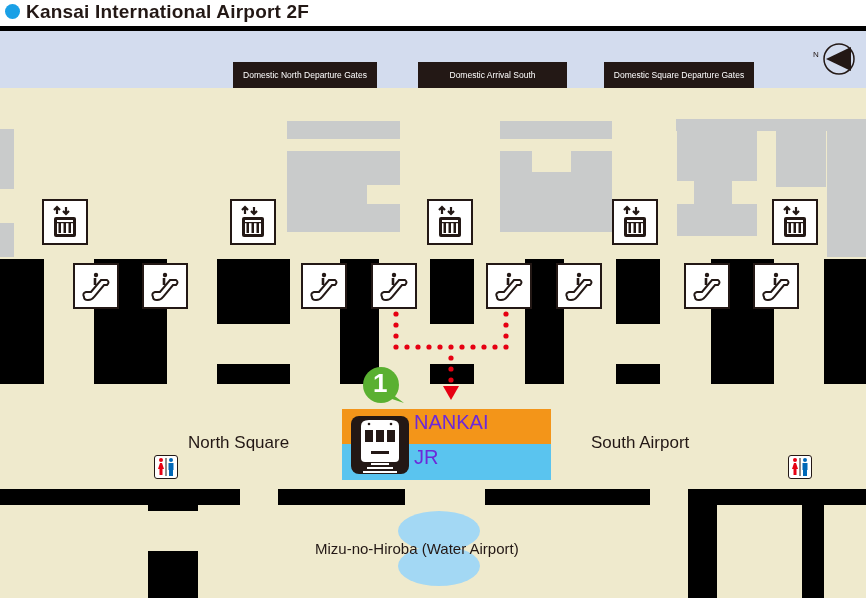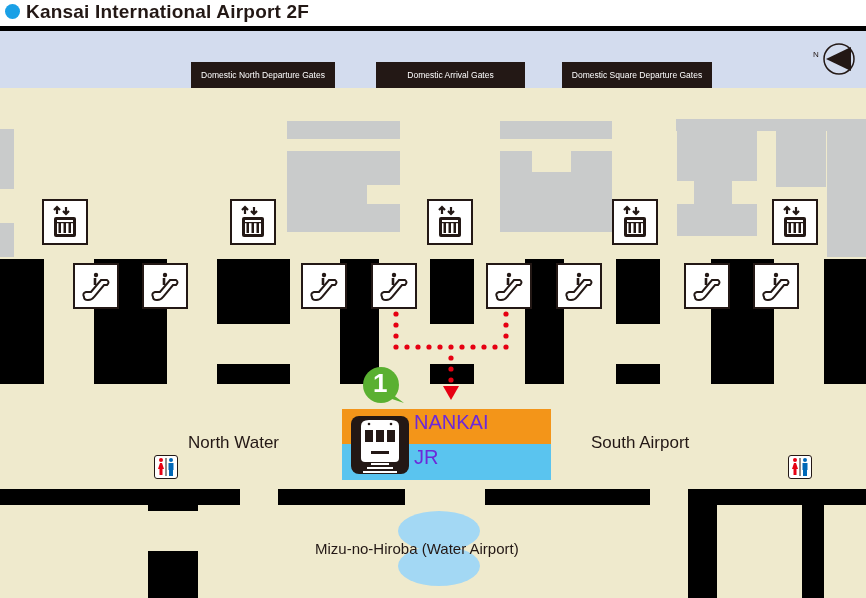--- a/index.html
+++ b/index.html
@@ -3,21 +3,21 @@
 <meta charset="utf-8">
 <style>
   html,body{margin:0;padding:0;}
   body{width:866px;height:598px;position:relative;overflow:hidden;background:#efeacd;font-family:"Liberation Sans",sans-serif;}
   .abs{position:absolute;}
   #titlebar{left:0;top:0;width:866px;height:26px;background:#fff;}
   #title-dot{left:5px;top:4px;width:15px;height:15px;border-radius:50%;background:#1aa0e6;}
   #title-text{left:26px;top:1px;font-size:19px;font-weight:bold;color:#231815;letter-spacing:0.2px;white-space:nowrap;}
   #topline{left:0;top:26px;width:866px;height:5px;background:#000;}
   #apron{left:0;top:31px;width:866px;height:57px;background:#d3dcee;}
-  .gate{background:#231815;color:#fff;font-size:8.5px;display:flex;align-items:center;justify-content:center;height:26px;top:62px;white-space:nowrap;}
+  .gate{background:#231815;color:#fff;font-size:8.5px;display:flex;align-items:center;justify-content:center;height:26px;top:62px;white-space:nowrap;margin-left:42px;}
   .gray{background:#c9cbcb;}
   .blk{background:#000;}
   .icon-box{width:42px;height:42px;background:#fff;border:2px solid #231815;box-sizing:content-box;display:flex;align-items:center;justify-content:center;}
   .icon-box svg{width:34px;height:34px;}
   .sq-label{font-size:17px;color:#231815;white-space:nowrap;}
   #station{left:342px;top:409px;width:209px;height:71px;}
   #st-nankai{left:0;top:0;width:209px;height:35px;background:#f39519;}
   #st-jr{left:0;top:35px;width:209px;height:36px;background:#5ac4ef;}
   .st-text{color:#6d28d9;font-size:20px;line-height:1;white-space:nowrap;}
   #train-icon{left:9px;top:7px;width:58px;height:58px;background:#231815;border-radius:8px;}
@@ -33,21 +33,21 @@
 <div id="topline" class="abs"></div>
 <div id="apron" class="abs"></div>
 
 <div class="abs" style="left:813px;top:50px;font-size:8px;color:#231815;">N</div>
 <svg class="abs" style="left:822px;top:42px;" width="34" height="34" viewBox="0 0 34 34">
   <circle cx="17" cy="17" r="15" fill="none" stroke="#231815" stroke-width="1.5"></circle>
   <polygon points="4,17 29,5 29,29" fill="#231815"></polygon>
 </svg>
 
 <div class="abs gate" style="left:191px;width:144px;">Domestic North Departure Gates</div>
-<div class="abs gate" style="left:376px;width:149px;">Domestic Arrival Gates</div>
+<div class="abs gate" style="left:376px;width:149px;">Domestic Arrival South</div>
 <div class="abs gate" style="left:562px;width:150px;">Domestic Square Departure Gates</div>
 
 <div class="abs gray" style="left:0;top:129px;width:14px;height:60px;"></div>
 <div class="abs gray" style="left:0;top:223px;width:14px;height:34px;"></div>
 <div class="abs gray" style="left:287px;top:121px;width:113px;height:18px;"></div>
 <div class="abs gray" style="left:287px;top:151px;width:113px;height:34px;"></div>
 <div class="abs gray" style="left:287px;top:185px;width:80px;height:47px;"></div>
 <div class="abs gray" style="left:287px;top:204px;width:113px;height:28px;"></div>
 <div class="abs gray" style="left:500px;top:121px;width:112px;height:18px;"></div>
 <div class="abs gray" style="left:500px;top:151px;width:32px;height:81px;"></div>
@@ -216,21 +216,21 @@
       <circle cx="18" cy="8" r="1.3" fill="#231815"></circle>
       <circle cx="40" cy="8" r="1.3" fill="#231815"></circle>
       <rect x="20" y="35" width="18" height="3" fill="#231815"></rect>
       <path d="M20 48 L38 48 M16 52 L42 52 M12 56 L46 56" stroke="#fff" stroke-width="2"></path>
     </svg>
   </div>
   <div class="abs st-text" style="left:72px;top:3px;">NANKAI</div>
   <div class="abs st-text" style="left:72px;top:38px;">JR</div>
 </div>
 
-<div class="abs sq-label" style="left:188px;top:433px;">North Water</div>
+<div class="abs sq-label" style="left:188px;top:433px;">North Square</div>
 <div class="abs sq-label" style="left:591px;top:433px;">South Airport</div>
 <div class="abs" style="left:315px;top:540px;font-size:15px;color:#231815;white-space:nowrap;">Mizu-no-Hiroba (Water Airport)</div>
 
 <div class="abs wc" style="left:154px;top:455px;">
   <svg width="22" height="22" viewBox="0 0 22 22">
     <circle cx="6" cy="4" r="2" fill="#e60012"></circle>
       <polygon points="3,13 9,13 7,7 5,7" fill="#e60012"></polygon>
       <rect x="4.5" y="13" width="3" height="6" fill="#e60012"></rect>
     <rect x="10.5" y="2" width="1" height="18" fill="#231815"></rect>
     <circle cx="16" cy="4" r="2" fill="#0068b7"></circle>

